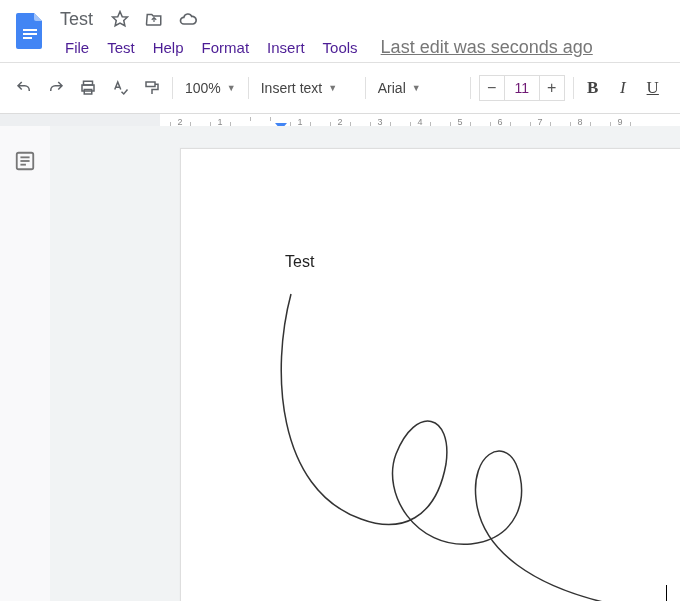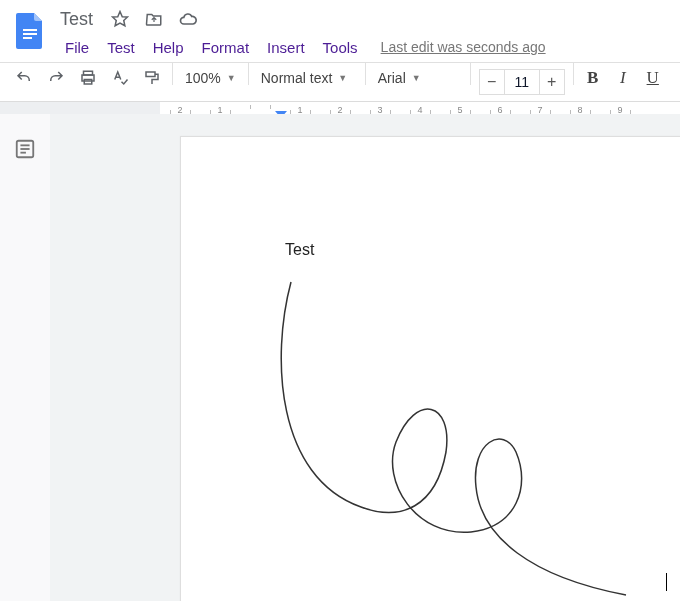--- a/index.html
+++ b/index.html
@@ -57,27 +57,28 @@
   }
   .menu-item {
     padding: 4px 9px;
     cursor: pointer;
     color: #4c1d95;
   }
   .last-edit {
     color: #777;
     text-decoration: underline;
     padding-left: 14px;
-    font-size: 14px;
+    font-size: 18px;
     cursor: pointer;
   }
 
   .toolbar {
     display: flex;
-    height: 40px;
+    align-items: center;
+    height: 52px;
     border-top: 1px solid #e0e0e0;
     border-bottom: 1px solid #dcdcdc;
     background: #fff;
     padding: 0 8px;
     font-size: 14px;
     color: #444;
   }
   .tb-btn {
     width: 32px;
     height: 30px;
@@ -124,21 +125,21 @@
     font-size: 16px;
   }
   .fs-input {
     width: 34px;
     height: 26px;
     text-align: center;
     border: 1px solid #ddd;
     border-left: none;
     border-right: none;
     font-size: 14px;
-    color: #0f172a;
+    color: #701a75;
   }
   .fmt-btn {
     width: 30px;
     height: 30px;
     display: inline-flex;
     align-items: center;
     justify-content: center;
     cursor: pointer;
     font-family: "Times New Roman", serif;
     font-size: 17px;
@@ -320,21 +321,21 @@
         <path d="M16 7 h4 v7 h-8 v6"></path>
       </svg>
   </span>
   <span class="tb-sep"></span>
   <span class="tb-dd">
     <span>100%</span>
     <span class="caret">▼</span>
   </span>
   <span class="tb-sep"></span>
   <span class="tb-dd" style="min-width:108px">
-    <span>Normal text</span>
+    <span>Insert text</span>
     <span class="caret">▼</span>
   </span>
   <span class="tb-sep"></span>
   <span class="tb-dd" style="min-width:96px">
     <span>Arial</span>
     <span class="caret">▼</span>
   </span>
   <span class="tb-sep"></span>
   <div class="font-size-group">
     <span class="fs-btn">−</span>

